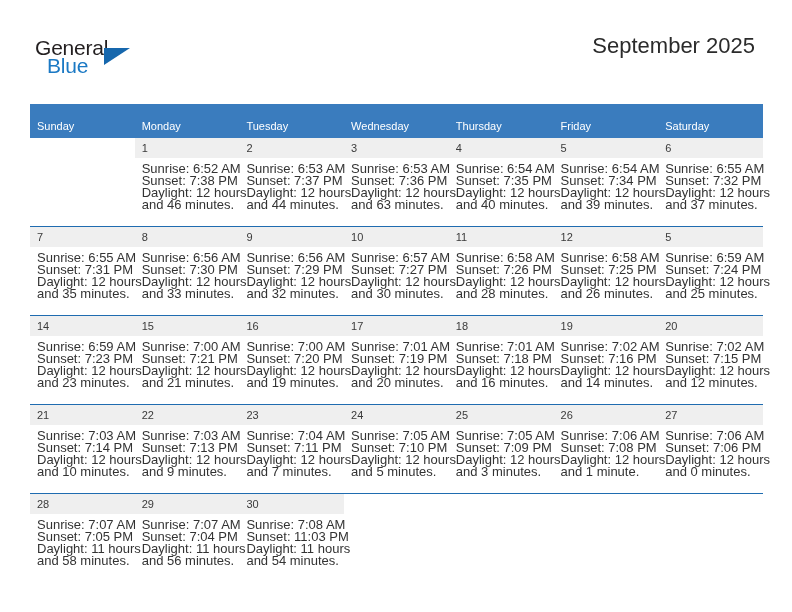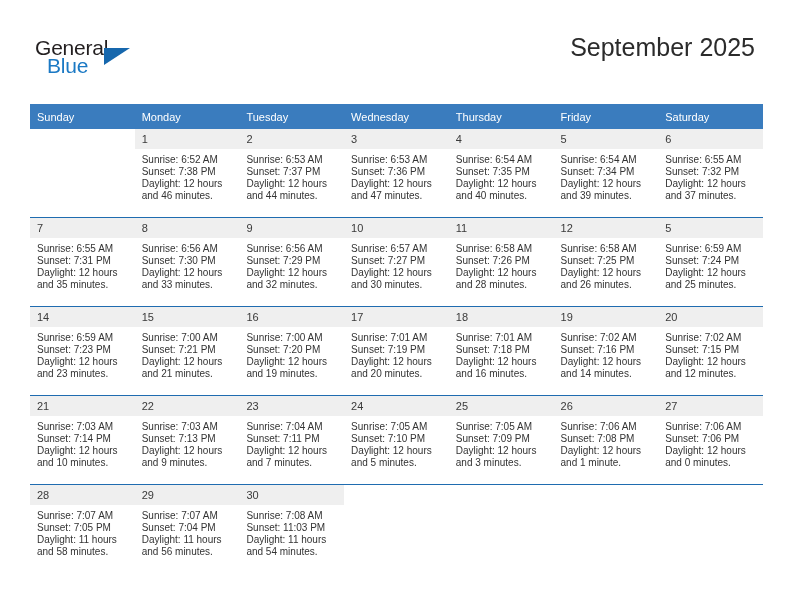--- a/index.html
+++ b/index.html
@@ -62,21 +62,21 @@
     height: 0;
     border-left: 26px solid #1667ad;
     border-bottom: 17px solid transparent;
     border-top: 0 solid transparent;
   }
 
   .title {
     position: absolute;
     right: 37px;
     top: 33px;
-    font-size: 25px;
+    font-size: 22px;
     color: #2b2b2b;
     text-align: right;
     white-space: nowrap;
     font-weight: normal;
   }
   .subtitle {
     position: absolute;
     right: 37px;
     top: 78px;
     font-size: 14px;
@@ -93,21 +93,21 @@
     width: 733px;
     border-collapse: collapse;
     table-layout: fixed;
   }
   .cal th {
     background: #3a7cbe;
     color: #ffffff;
     font-size: 11px;
     font-weight: normal;
     text-align: left;
-    padding: 7px 0 6px 7px;
+    padding: 16px 0 6px 7px;
     height: 11px;
     border: none;
   }
   .cal td {
     vertical-align: top;
     padding: 0;
     border: none;
     border-top: 1.5px solid #1f6cb0;
     height: 88px;
     width: 104.71px;
@@ -122,21 +122,21 @@
     padding: 4px 0 4px 7px;
     height: 12px;
     line-height: 12px;
   }
   .daynum.empty {
     background: transparent;
     color: transparent;
   }
   .info {
     padding: 5px 6px 0 7px;
-    font-size: 10px;
+    font-size: 13px;
     line-height: 12.1px;
     color: #333333;
   }
   .info div {
     white-space: nowrap;
   }
   .cell-empty .info {
     visibility: hidden;
   }
 </style>
@@ -194,21 +194,21 @@
               <div>Daylight: 12 hours</div>
               <div>and 44 minutes.</div>
             </div>
           </td>
           <td>
             <div class="daynum">3</div>
             <div class="info">
               <div>Sunrise: 6:53 AM</div>
               <div>Sunset: 7:36 PM</div>
               <div>Daylight: 12 hours</div>
-              <div>and 47 minutes.</div>
+              <div>and 63 minutes.</div>
             </div>
           </td>
           <td>
             <div class="daynum">4</div>
             <div class="info">
               <div>Sunrise: 6:54 AM</div>
               <div>Sunset: 7:35 PM</div>
               <div>Daylight: 12 hours</div>
               <div>and 40 minutes.</div>
             </div>

